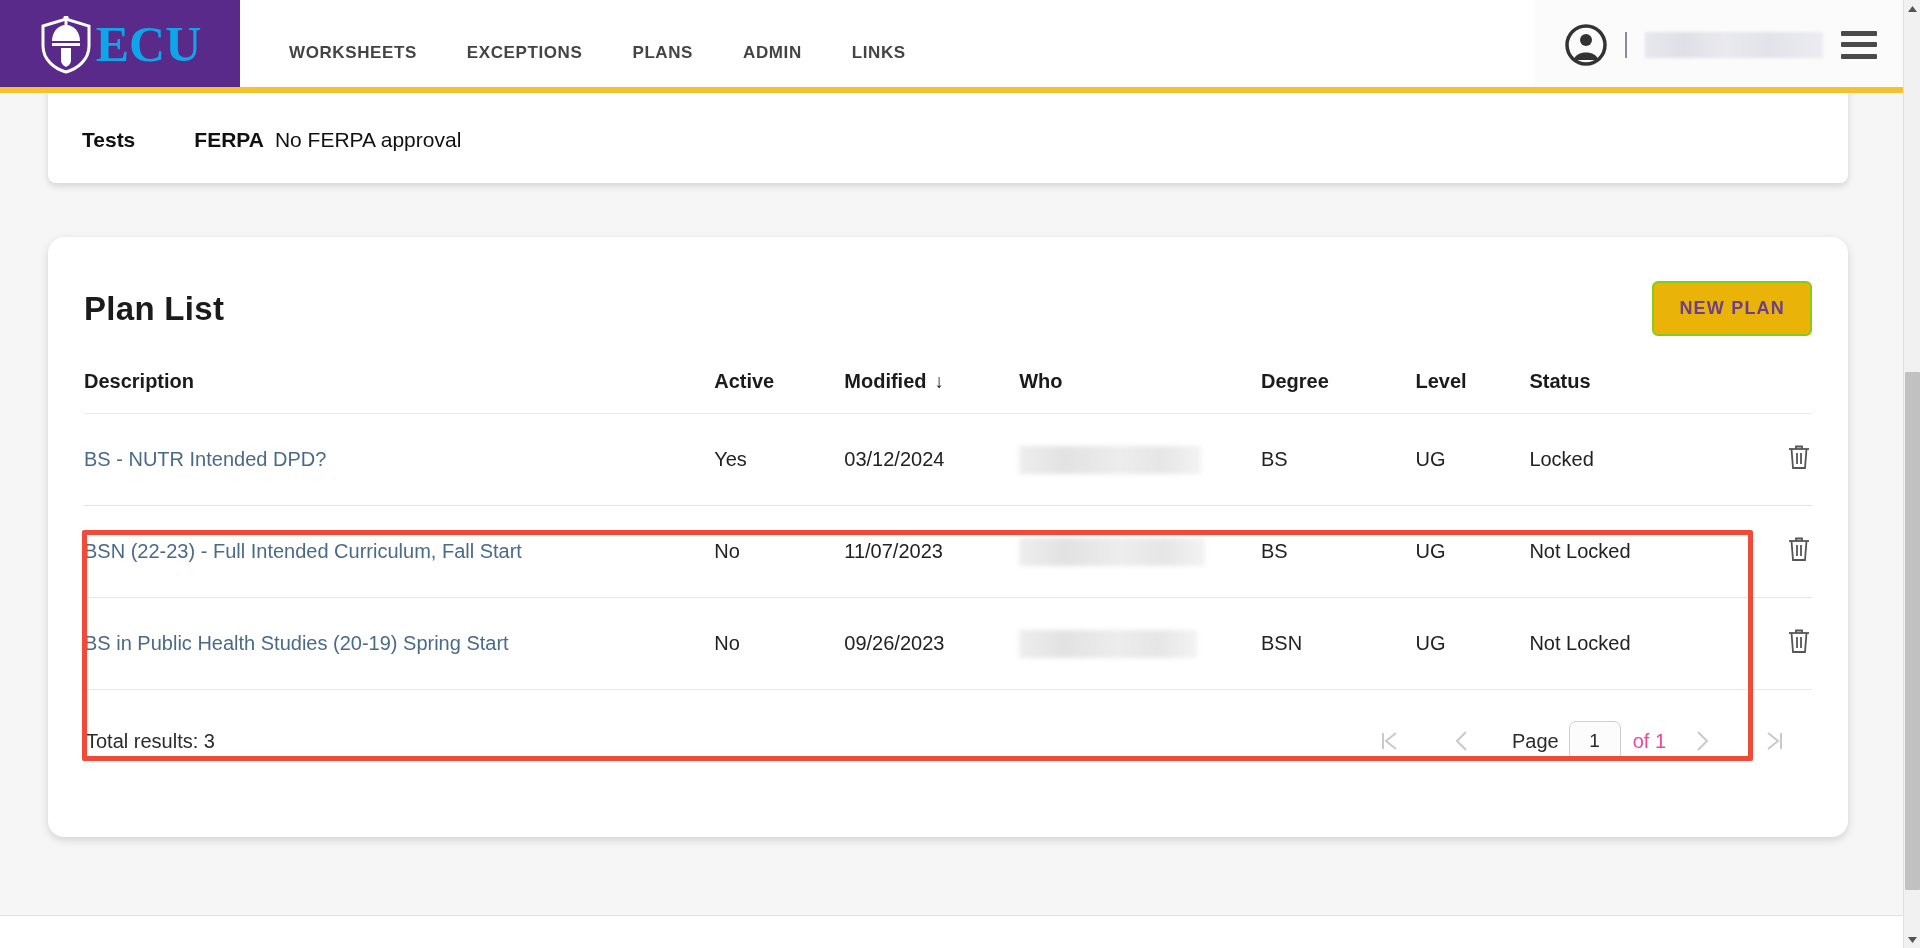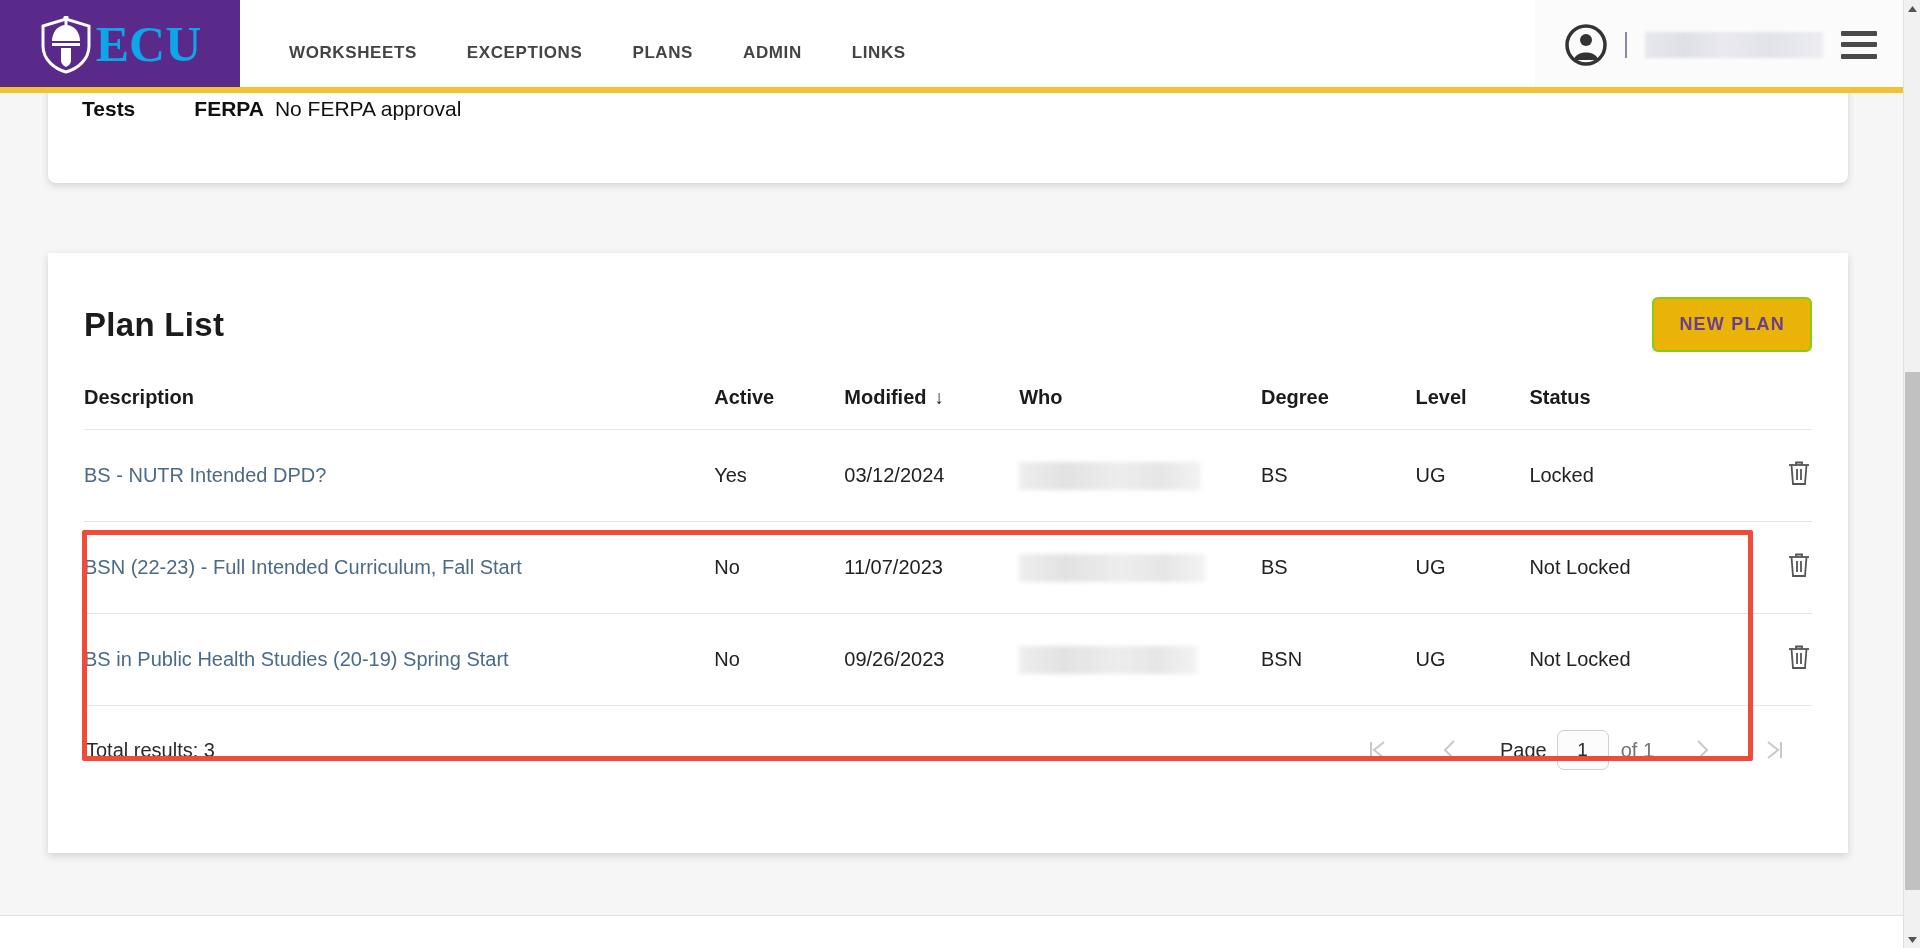--- a/index.html
+++ b/index.html
@@ -83,38 +83,38 @@
 
   
   .content { position:absolute; top:93px; left:0; width:1903px; height: 855px; background:#f6f6f6; }
 
   
   .info-card {
     position:absolute; top: -8px; left: 48px; width: 1800px; height: 98px;
     background:#fff; border-radius: 0 0 8px 8px;
     box-shadow: 0 3px 7px rgba(0,0,0,0.14);
     padding: 0 34px;
-    display:flex; align-items:flex-start;
+    display:flex; align-items:center;
   }
   .info-line {
     display:flex; align-items:baseline; gap: 0px;
     margin-top: 12px;
     font-size: 21px;
     color:#111;
     white-space: nowrap;
   }
   .info-label { font-weight:700; margin-right: 11px; }
   .info-value { font-weight:400; }
   .info-gap { display:inline-block; width: 48px; }
 
   
   .plan-card {
-    position:absolute; top: 160px; left: 48px;
+    position:absolute; top: 144px; left: 48px;
     width: 1800px; height: 600px;
-    background:#fff; border-radius: 0;
+    background:#fff; border-radius: 16px;
     box-shadow: 0 3px 8px rgba(0,0,0,0.15);
     padding: 0 36px;
   }
   .plan-head {
     display:flex; align-items:center; justify-content:space-between;
     padding-top: 44px; padding-bottom: 6px;
   }
   .plan-title {
     font-size: 33px; font-weight: 700; color:#1b1b1b;
     letter-spacing: 0.3px;
@@ -185,41 +185,41 @@
     border: 5px solid #f04a38;
     border-radius: 2px;
     pointer-events:none;
     z-index: 9;
   }
 
   
   .pagination-row {
     display:flex; align-items:center; justify-content:space-between;
     border-top: 1px solid #e8e8e8;
-    padding: 22px 2px 0 2px;
+    padding: 29px 2px 0 2px;
     margin-top: 0px;
   }
   .total-results { font-size: 20px; color:#2b2b2b; }
   .pager { display:flex; align-items:center; gap: 0px; }
   .pager-btn {
     width: 72px; height: 44px;
     display:flex; align-items:center; justify-content:center;
     background:none; border:none; cursor:pointer;
     color:#c9c9c9;
   }
   .pager-label { font-size: 20px; color:#2b2b2b; margin: 0 10px 0 14px; }
   .page-input {
     width: 52px; height: 40px;
     border: 1px solid #cfcfcf; border-radius: 7px;
     background:#fcfcfc;
     text-align:center;
     font-size: 19px; color:#2b2b2b;
     font-family: "Liberation Sans", sans-serif;
   }
-  .page-of { font-size: 20px; color:#737373; margin-left: 12px; margin-right: 12px; }
+  .page-of { font-size: 20px; color:#ec4899; margin-left: 12px; }
 
   
   .footer-divider {
     position:absolute; top: 822px; left:0; width: 1903px; height:1px; background:#e0e0e0;
   }
   .footer-band {
     position:absolute; top: 823px; left:0; width: 1903px; height: 125px; background:#ffffff;
   }
 
   

